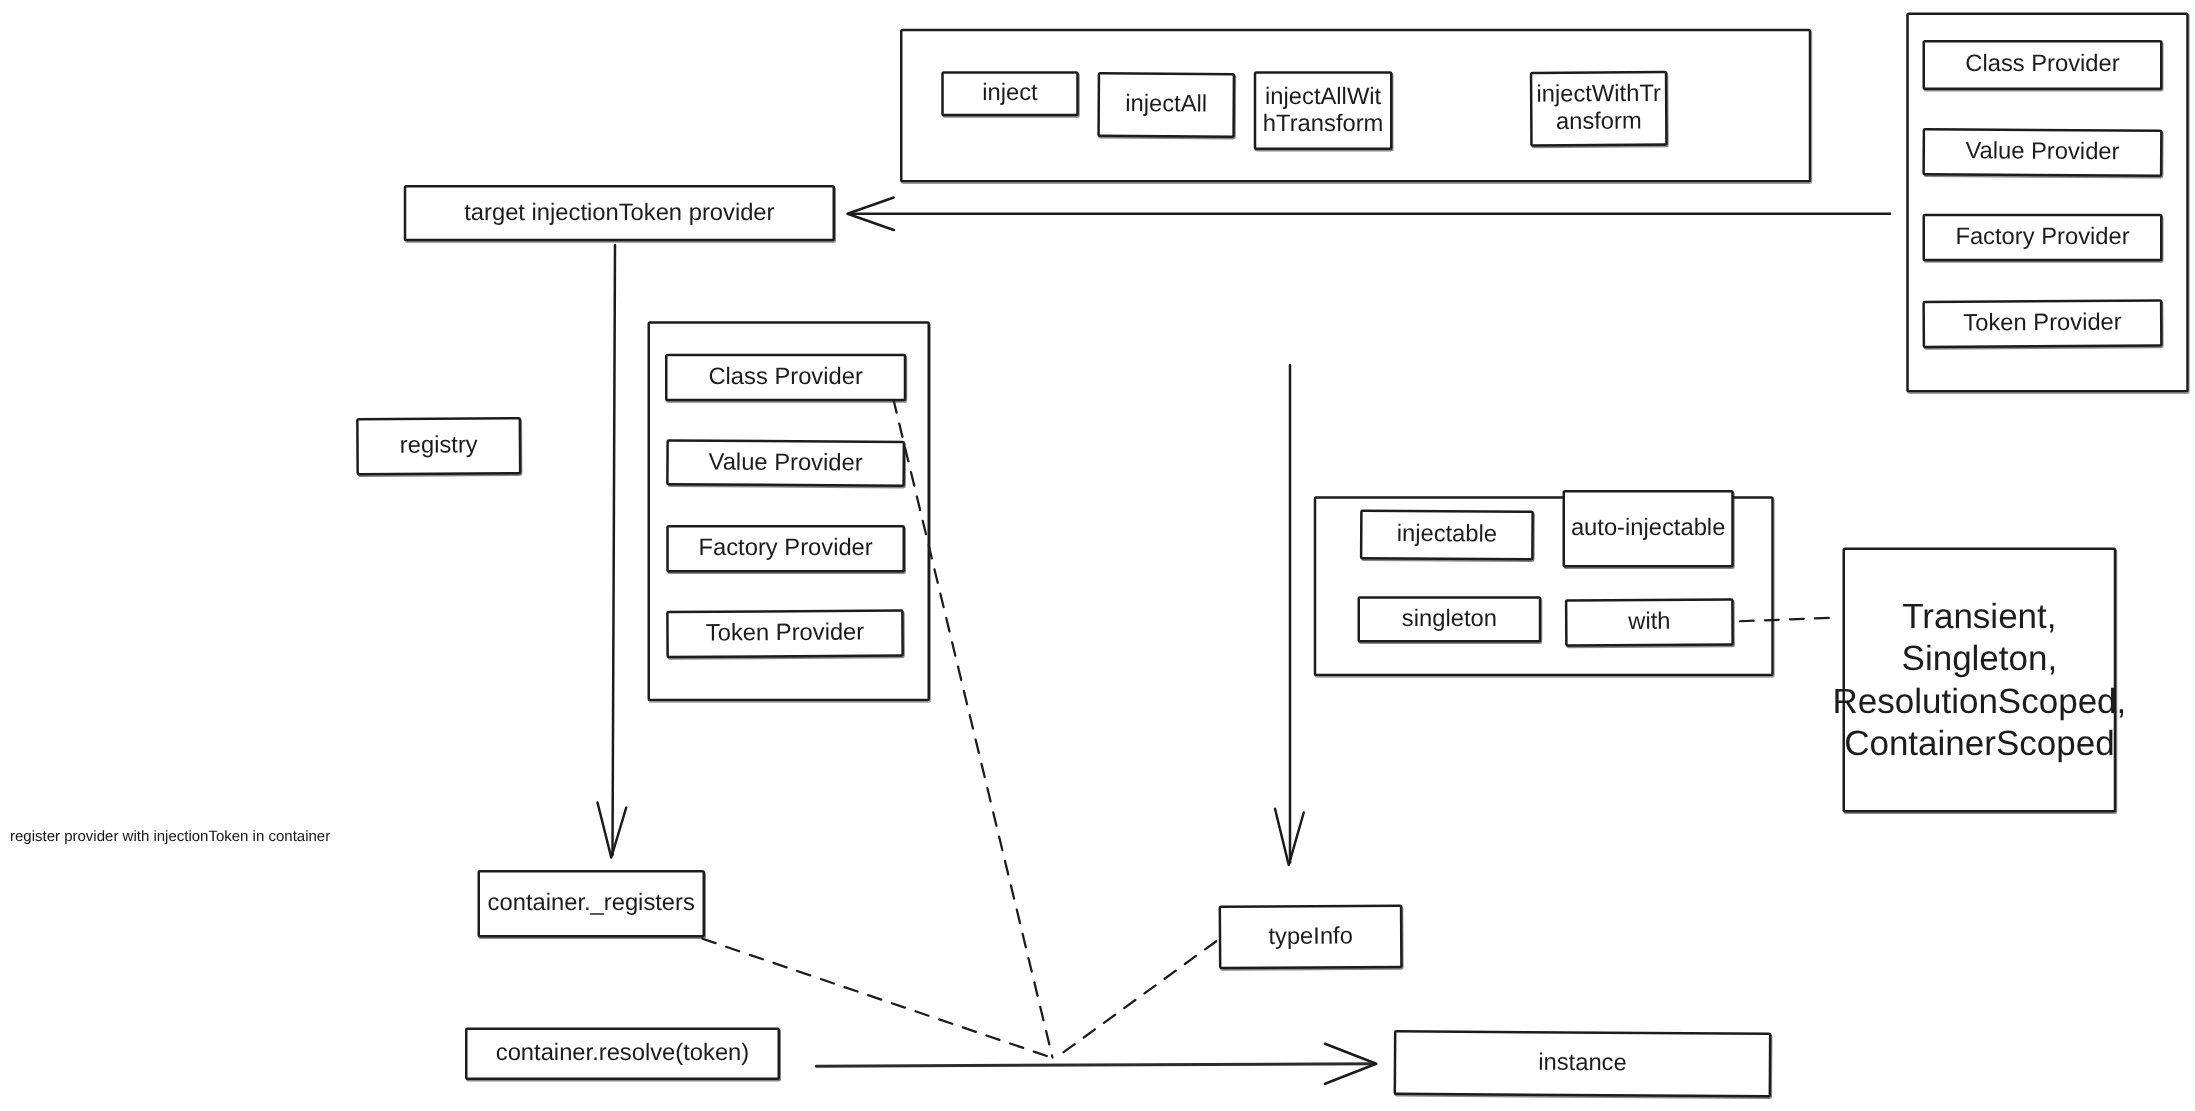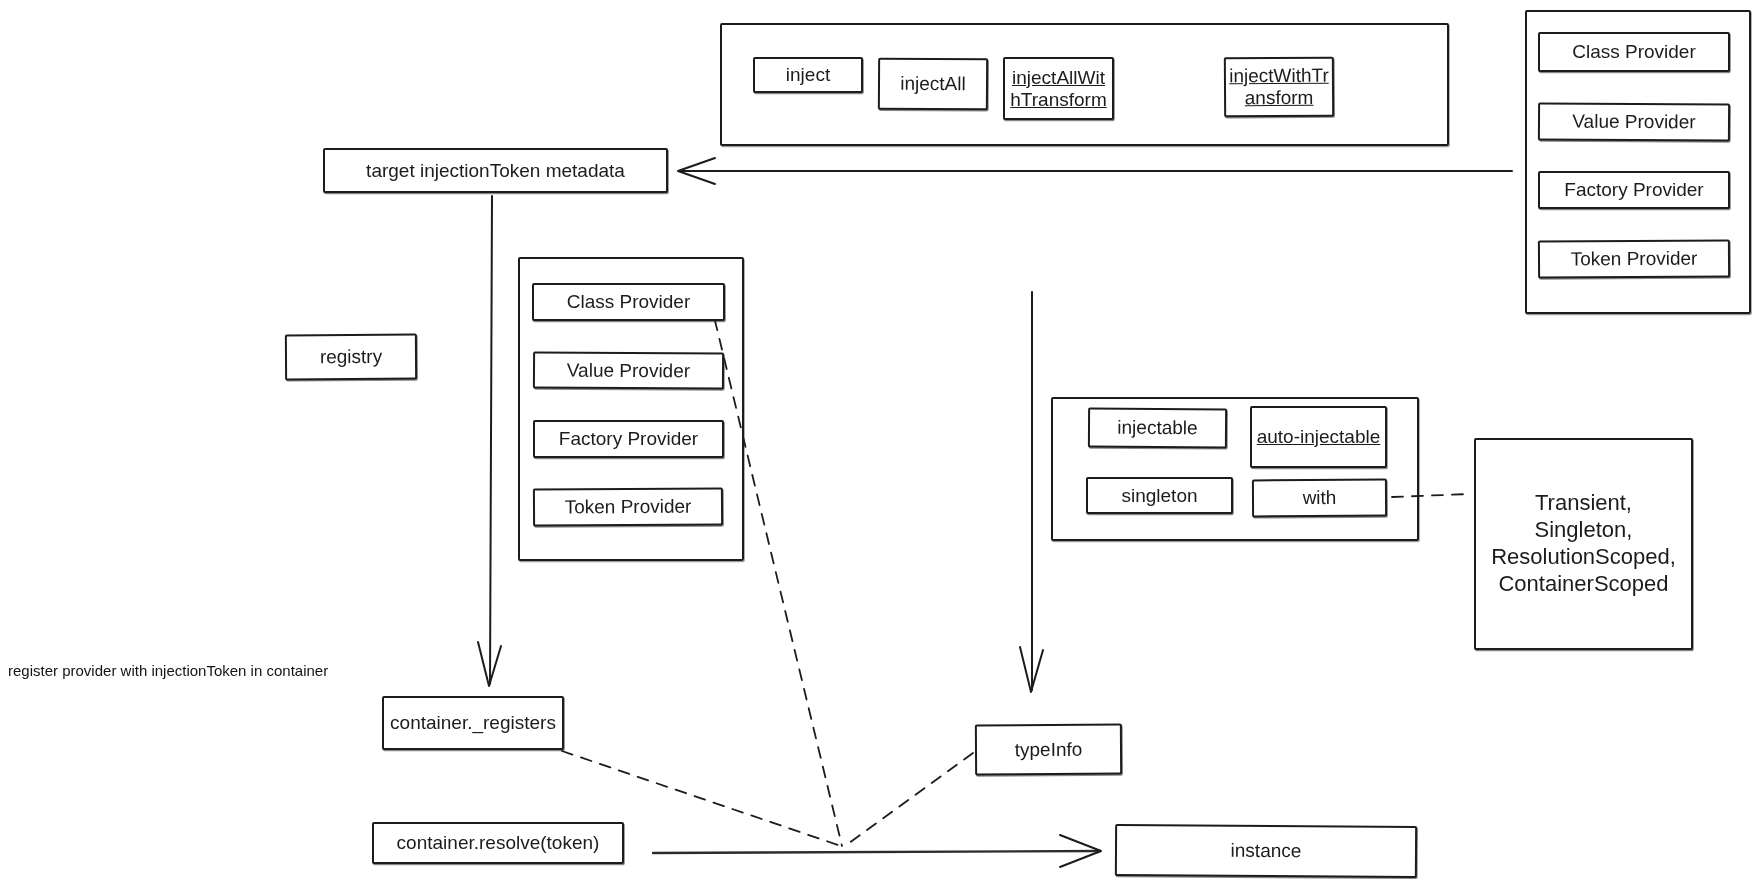--- a/index.html
+++ b/index.html
@@ -17,24 +17,24 @@
     position:absolute; z-index:2; border:2px solid var(--ink); background:transparent;
     border-radius:2px; box-shadow:0.8px 1.2px 0 0 rgba(40,40,40,.45);
   }
   .node{
     position:absolute; z-index:3; border:2px solid var(--ink); background:var(--bg);
     border-radius:2px; box-shadow:0.8px 1.2px 0 0 rgba(40,40,40,.55);
     display:flex; align-items:center; justify-content:center;
     text-align:center; font-size:19px; line-height:1.15; padding:1px 3px;
     box-sizing:border-box;
   }
-  .node.wrap{word-break:break-all; overflow-wrap:anywhere;text-decoration:underline;}
-  .node.multiline{white-space:pre-line; font-size:22px; line-height:1.22;}
+  .node.wrap{word-break:break-all; overflow-wrap:anywhere;}
+  .node.multiline{white-space:pre-line; font-size:28px; line-height:1.22;}
   .note{
-    position:absolute; z-index:3; font-size:15px; color:#141414; white-space:nowrap;
+    position:absolute; z-index:3; font-size:12px; color:#141414; white-space:nowrap;
   }
   .r1{transform:rotate(-0.35deg);} .r2{transform:rotate(0.35deg);}
 </style>
 </head>
 <body>
 
 <div class="stage">
 
   <svg class="edges" width="1756" height="889" viewBox="0 0 1756 889">
 
@@ -80,34 +80,34 @@
   <div class="node r2" style="left:878px; top:58px; width:110px; height:52px">injectAll</div>
   <div class="node wrap" style="left:1003px; top:57px; width:111px; height:63px">injectAllWithTransform</div>
   <div class="node wrap r1" style="left:1224px; top:57px; width:110px; height:60px">injectWithTransform</div>
 
   <div class="group" style="left:1525px; top:10px; width:222px; height:300px"></div>
   <div class="node" style="left:1538px; top:32px; width:192px; height:40px">Class Provider</div>
   <div class="node r2" style="left:1538px; top:103px; width:192px; height:38px">Value Provider</div>
   <div class="node" style="left:1538px; top:171px; width:192px; height:38px">Factory Provider</div>
   <div class="node r1" style="left:1538px; top:240px; width:192px; height:38px">Token Provider</div>
 
-  <div class="node" style="left:323px; top:148px; width:345px; height:45px">target injectionToken metadata</div>
+  <div class="node" style="left:323px; top:148px; width:345px; height:45px">target injectionToken provider</div>
 
   <div class="node r1" style="left:285px; top:334px; width:132px; height:46px">registry</div>
 
   <div class="group" style="left:518px; top:257px; width:222px; height:300px"></div>
   <div class="node" style="left:532px; top:283px; width:193px; height:38px">Class Provider</div>
   <div class="node r2" style="left:533px; top:352px; width:191px; height:37px">Value Provider</div>
   <div class="node" style="left:533px; top:420px; width:191px; height:38px">Factory Provider</div>
   <div class="node r1" style="left:533px; top:488px; width:190px; height:38px">Token Provider</div>
 
 
   <div class="group" style="left:1051px; top:397px; width:364px; height:140px"></div>
   <div class="node r2" style="left:1088px; top:408px; width:139px; height:40px">injectable</div>
-  <div class="node wrap" style="left:1250px; top:406px; width:137px; height:62px">auto-injectable</div>
+  <div class="node wrap" style="left:1250px; top:392px; width:137px; height:62px">auto-injectable</div>
   <div class="node" style="left:1086px; top:477px; width:147px; height:37px">singleton</div>
   <div class="node r1" style="left:1252px; top:479px; width:135px; height:38px">with</div>
 
   <div class="node multiline" style="left:1474px; top:438px; width:219px; height:212px">Transient,
 Singleton,
 ResolutionScoped,
 ContainerScoped</div>
 
   <div class="note" style="left:8px; top:662px;">register provider with injectionToken in container</div>
 

